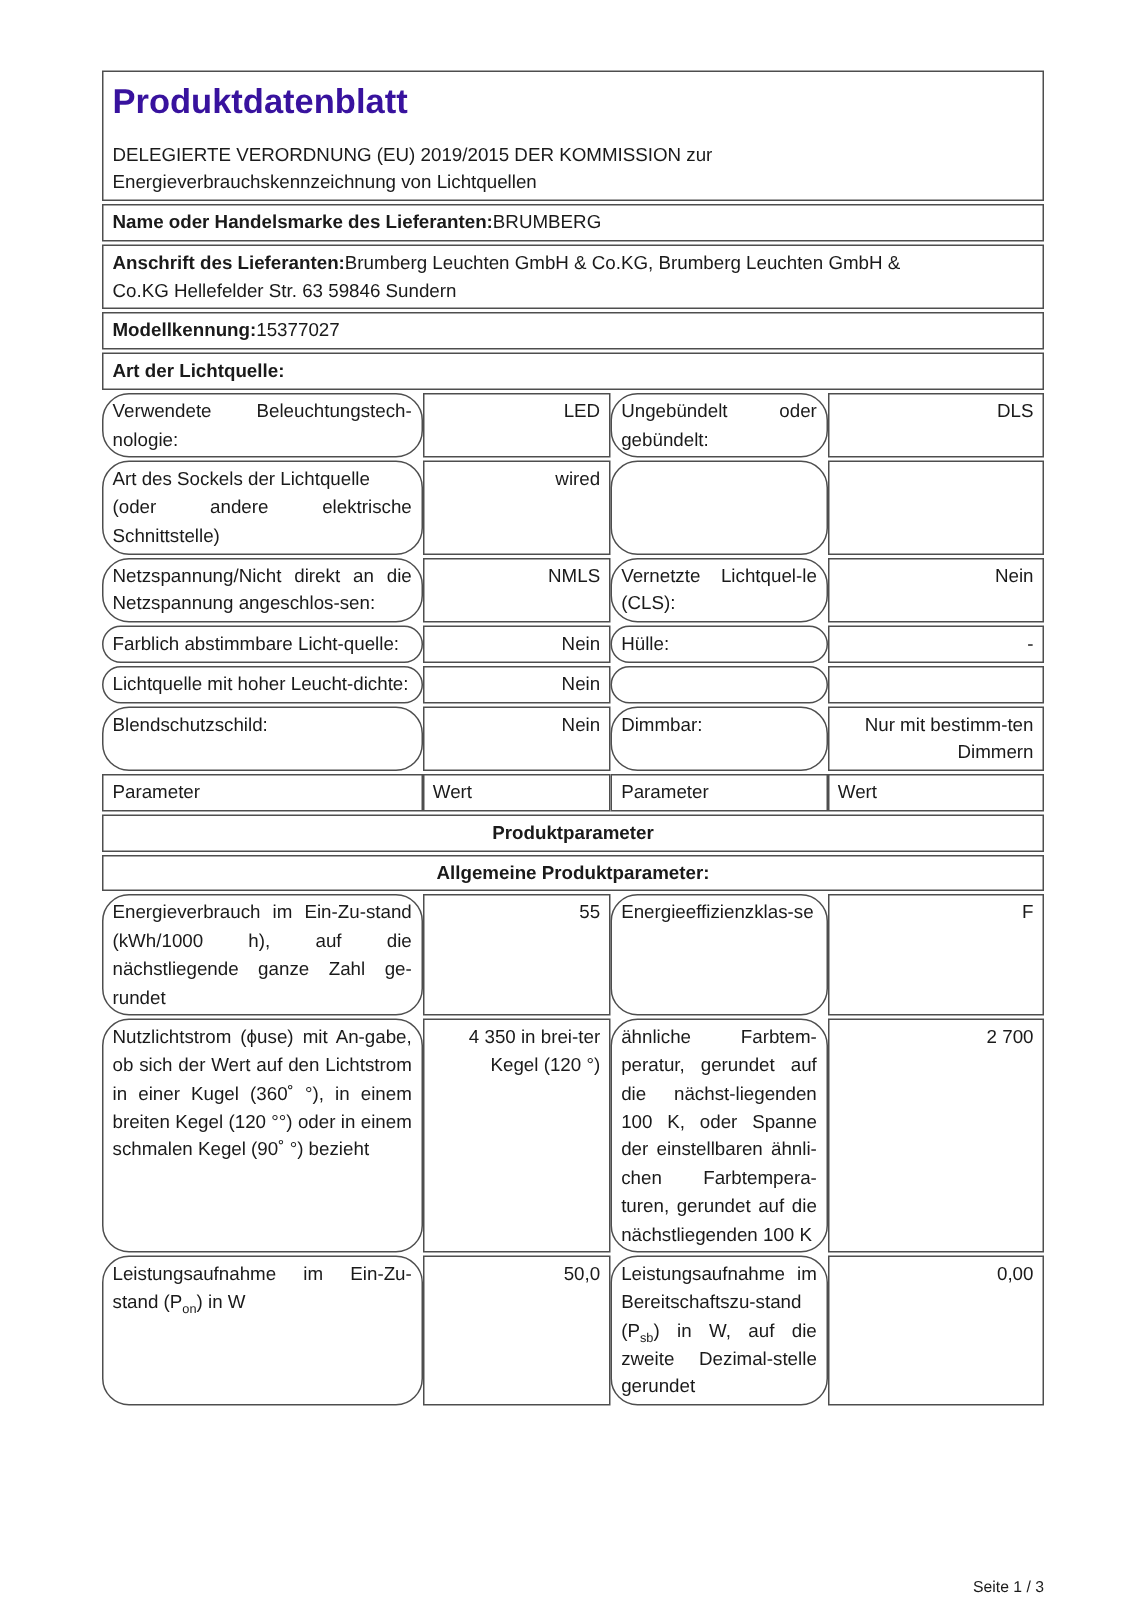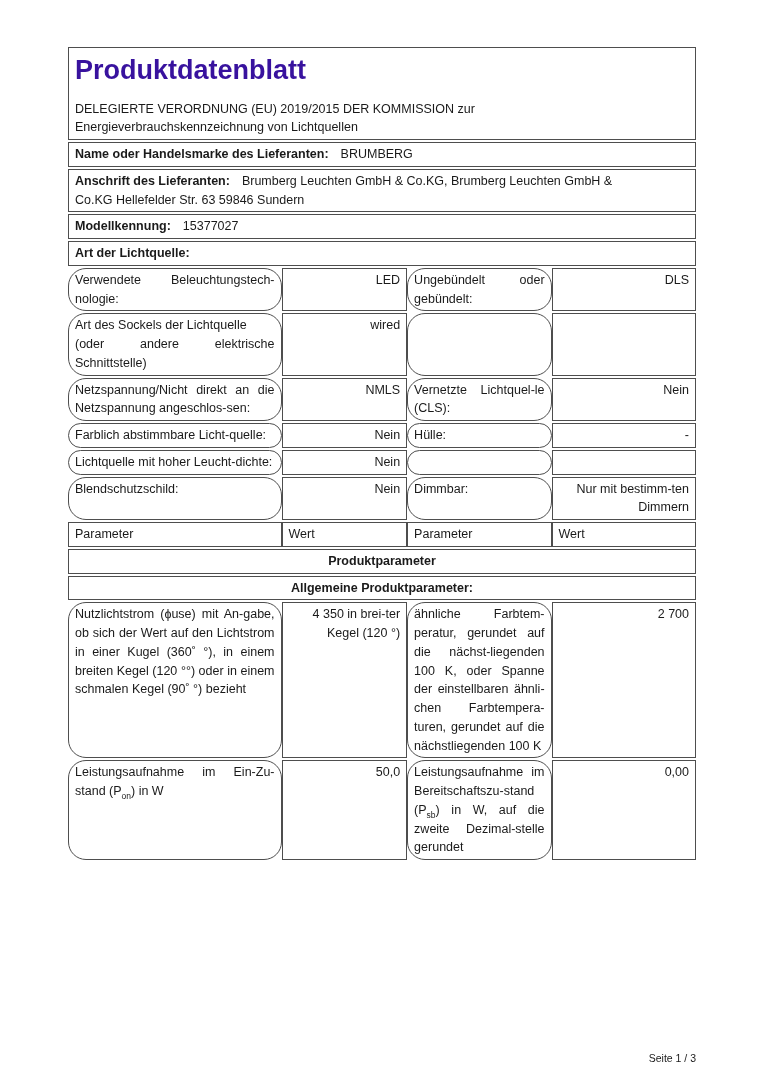--- a/index.html
+++ b/index.html
@@ -44,24 +44,24 @@
   }
   td.full {
     text-align: left;
     white-space: pre-line;
   }
   td.center-head {
     text-align: center;
     font-weight: bold;
   }
   .bold { font-weight: bold; }
-  .label { font-weight: bold; margin-right: 12px; }
+  .label { font-weight: bold; margin-right: 0; }
   td.title-cell { padding: 6px 9px 8px 9px; }
   .doc-title {
-    font-size: 27px;
+    font-size: 23px;
     font-weight: bold;
     margin: 0 0 9px 0;
     letter-spacing: 0px;
   }
   .doc-subtitle {
     margin: 0;
     white-space: pre-line;
   }
   sub {
     font-size: 8.5px;
@@ -162,20 +162,26 @@
 
     <tr>
       <td colspan="4" class="center-head">Produktparameter</td>
     </tr>
 
     <tr>
       <td colspan="4" class="center-head">Allgemeine Produktparameter:</td>
     </tr>
 
     <tr>
+      <td class="param">Energieverbrauch im Ein-Zu-stand (kWh/1000 h), auf die nächstliegende ganze Zahl ge-rundet</td>
+      <td class="value">55</td>
+      <td class="param">Energieeffizienzklas-se</td>
+      <td class="value">F</td>
+    </tr>
+    <tr>
       <td class="param">Nutzlichtstrom (ϕuse) mit An-gabe, ob sich der Wert auf den Lichtstrom in einer Kugel (360˚ °), in einem breiten Kegel (120 °°) oder in einem schmalen Kegel (90˚ °) bezieht</td>
       <td class="value">4 350 in brei-ter Kegel (120 °)</td>
       <td class="param">ähnliche Farbtem-peratur, gerundet auf die nächst-liegenden 100 K, oder Spanne der einstellbaren ähnli-chen Farbtempera-turen, gerundet auf die nächstliegenden 100 K</td>
       <td class="value">2 700</td>
     </tr>
     <tr>
       <td class="param"><span>Leistungsaufnahme im Ein-Zu-stand (P</span><sub>on</sub><span>) in W</span></td>
       <td class="value">50,0</td>
       <td class="param"><span>Leistungsaufnahme im Bereitschaftszu-stand (P</span><sub>sb</sub><span>) in W, auf die zweite Dezimal-stelle gerundet</span></td>
       <td class="value">0,00</td>

